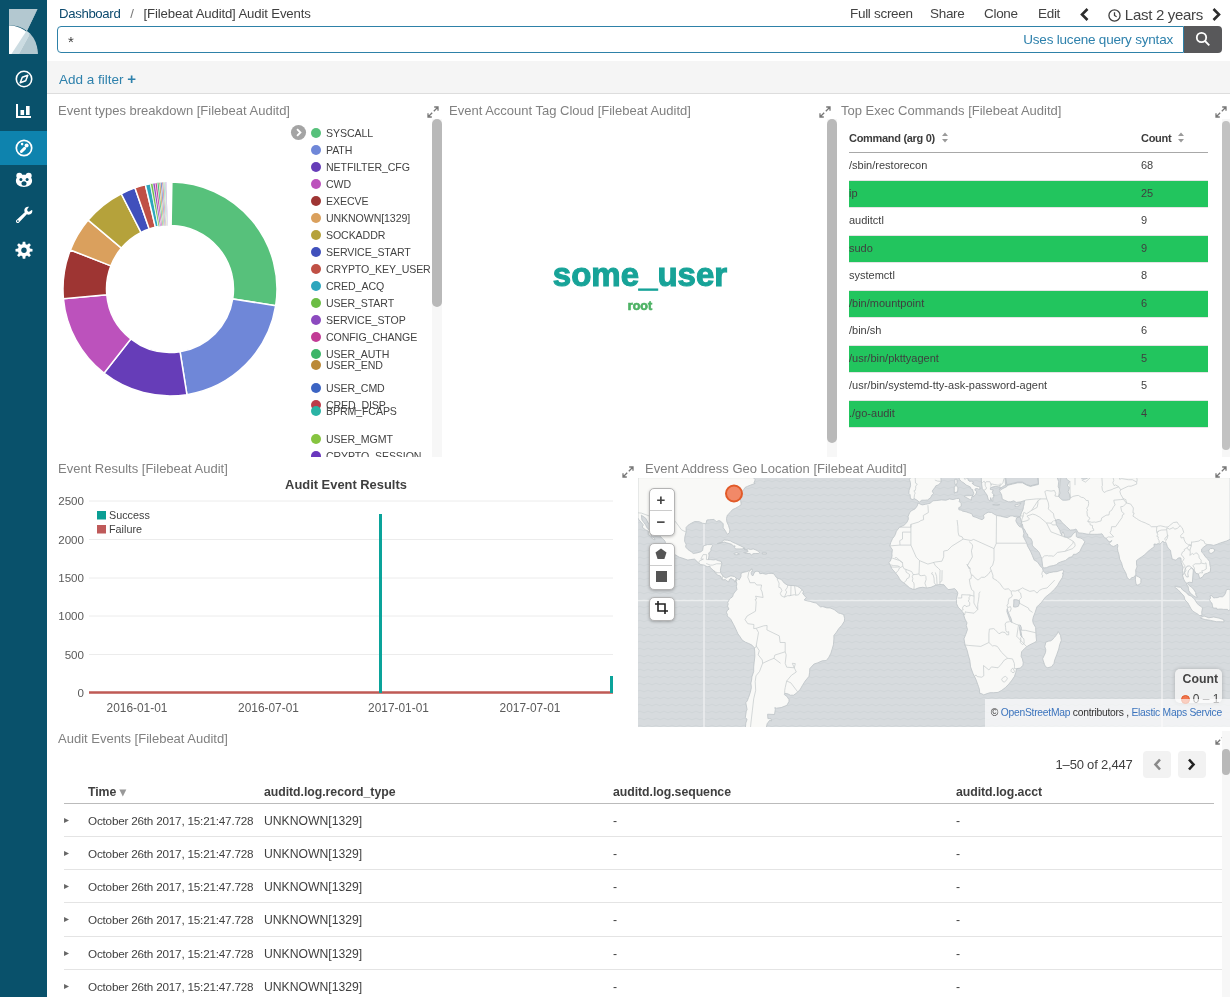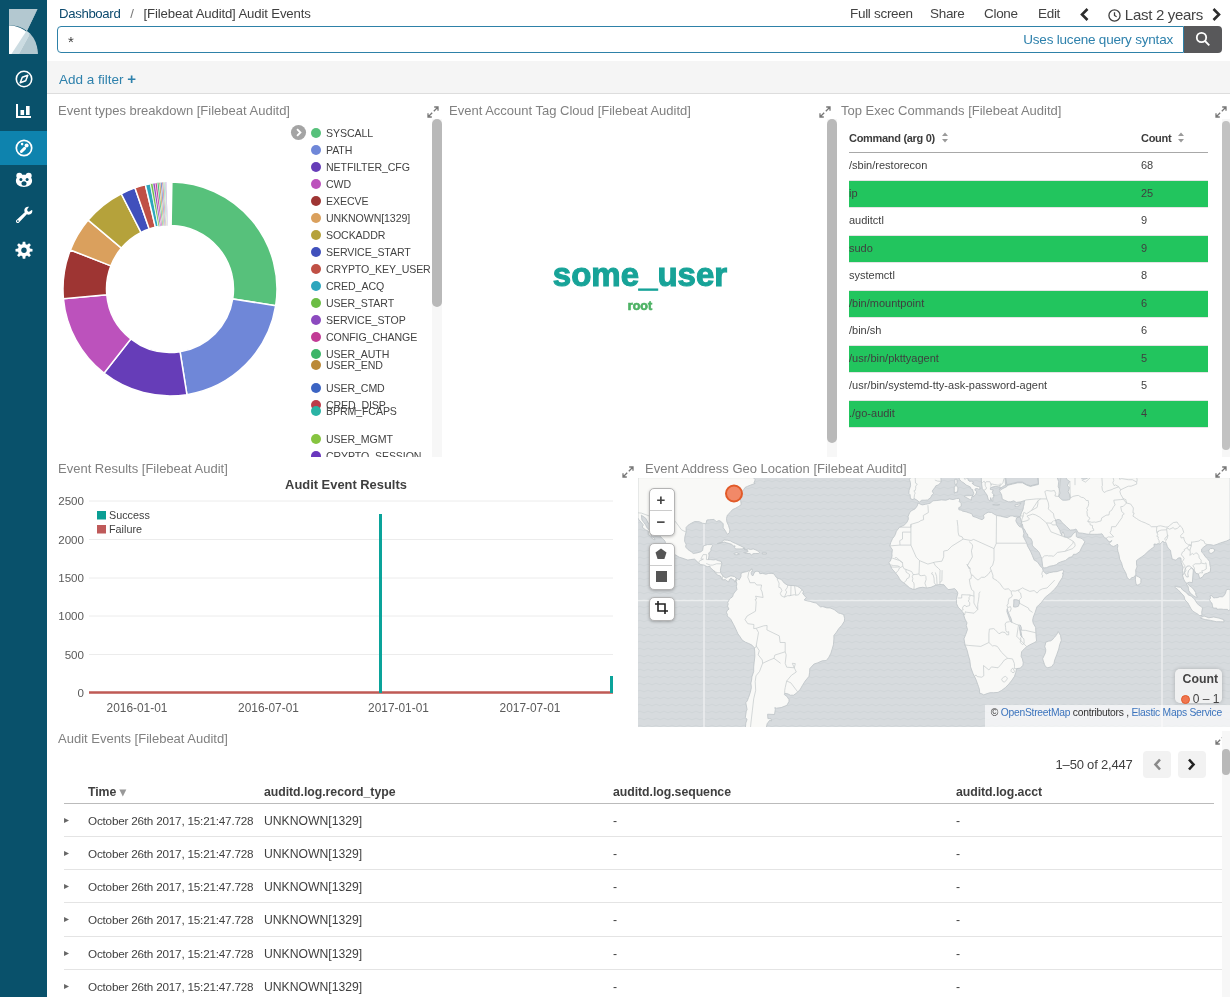--- a/index.html
+++ b/index.html
@@ -469,21 +469,21 @@
   </div>
   <div class="lfbar" style="left:11px;top:119px;height:24px">
     <div class="lfbtn"><svg width="13" height="13" viewBox="0 0 13 13">
           <path d="M3 0v10h10M0 3h10v10" fill="none" stroke="#222" stroke-width="1.6"></path>
         </svg></div>
   </div>
   <div style="position:absolute;left:536.5px;top:190.5px;width:47px;height:34px;background:rgba(244,244,244,0.88);border-radius:5px;box-shadow:0 0 4px rgba(0,0,0,0.2)">
     <div style="font-size:12.3px;font-weight:bold;color:#444;margin:3px 0 0 8px">Count</div>
     <div style="font-size:12px;color:#444;margin:6px 0 0 6px"><span style="display:inline-block;width:9px;height:9px;border-radius:50%;background:#f0764f;border:1.5px solid #e25a28;vertical-align:-1px"></span> 0 – 1</div>
   </div>
-  <div style="position:absolute;right:0;bottom:0;height:22px;background:rgba(255,255,255,0.65);font-size:10.3px;letter-spacing:-0.25px;color:#333;padding:2px 8px 0 6px;white-space:nowrap">© <span style="color:#3b74bd">OpenStreetMap</span> contributors , <span style="color:#3b74bd">Elastic Maps Service</span></div>
+  <div style="position:absolute;right:0;bottom:0;height:28px;background:rgba(255,255,255,0.65);font-size:10.3px;letter-spacing:-0.25px;color:#333;padding:8px 8px 0 6px;white-space:nowrap">© <span style="color:#3b74bd">OpenStreetMap</span> contributors , <span style="color:#3b74bd">Elastic Maps Service</span></div>
 </div>
 
 <div class="ptitle" style="left:58px;top:731px">Audit Events [Filebeat Auditd]</div>
 <div class="pexpand" style="left:1215px;top:731px"><svg width="12" height="12" viewBox="0 0 12 12">
       <path d="M7.2 1h3.8v3.8M11 1L6.8 5.2M4.8 11H1V7.2M1 11l4.2-4.2" stroke="#777" stroke-width="1.3" fill="none"></path>
     </svg></div>
 <div style="position:absolute;right:97.5px;top:757px;font-size:13px;letter-spacing:-0.2px;color:#3f3f3f">1–50 of 2,447</div>
 <div id="pgbtn1"><svg width="9" height="13" viewBox="0 0 9 13" style="margin-top:7px">
       <path d="M7 1.5L2.5 6.5L7 11.5" fill="none" stroke="#8a8a8a" stroke-width="2.6"></path>
     </svg></div>

